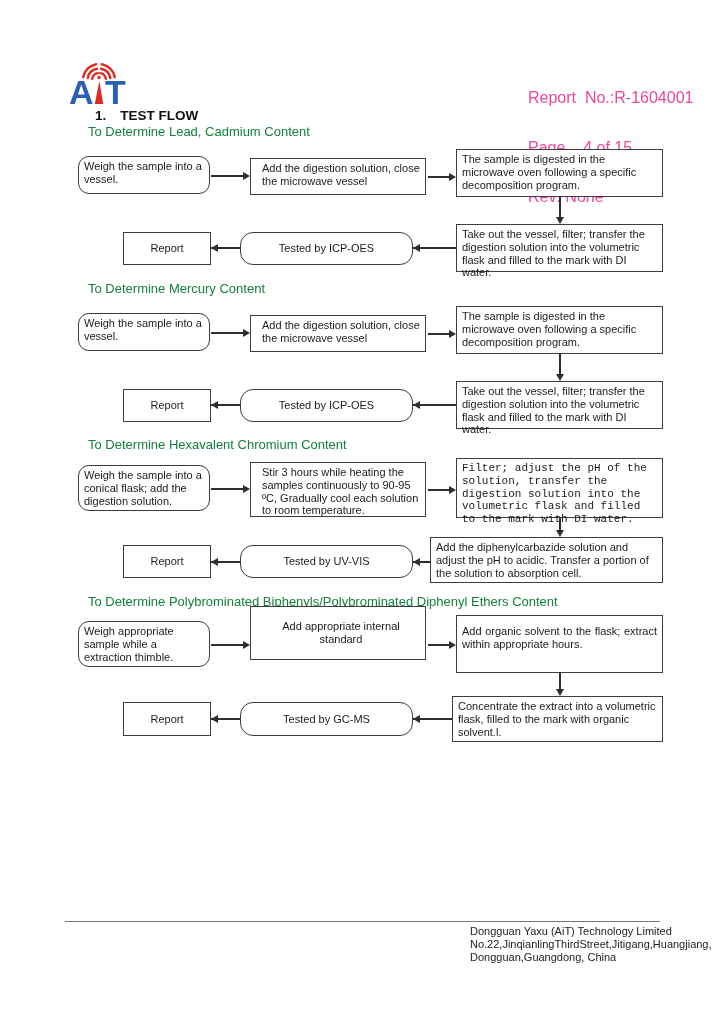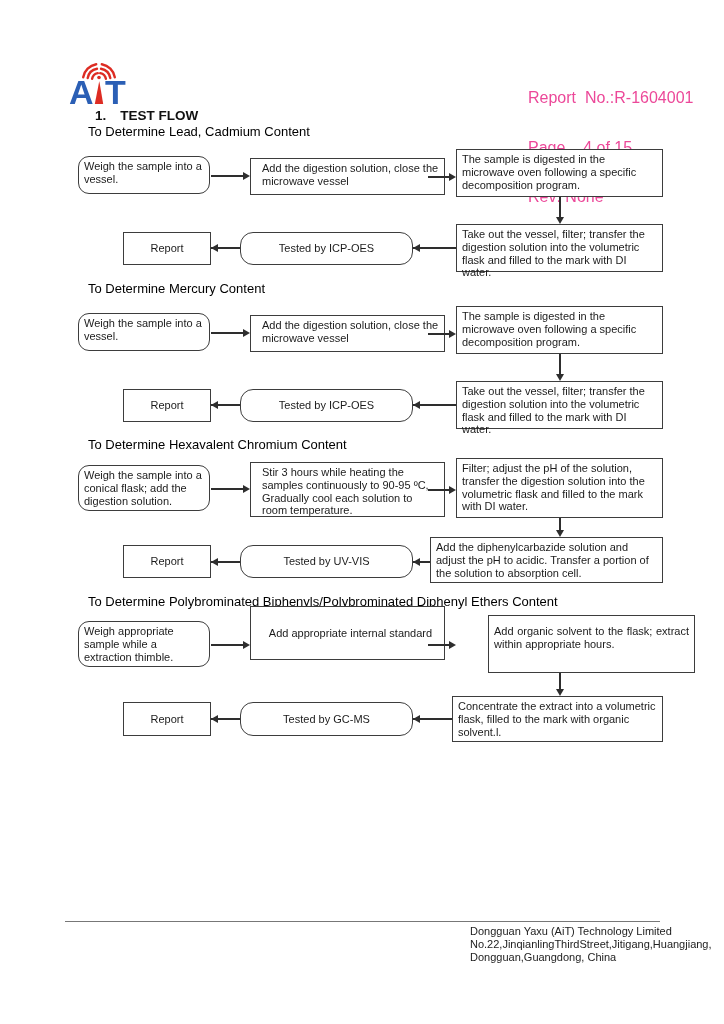--- a/index.html
+++ b/index.html
@@ -7,26 +7,26 @@
     width:724px;height:1024px;position:relative;background:#ffffff;
     font-family:"Liberation Sans",sans-serif;color:#1b1b1b;overflow:hidden;
   }
   .logo{position:absolute;left:68px;top:55px;width:62px;height:50px;}
   .hdr{position:absolute;left:528px;top:57px;font-size:16px;line-height:16.5px;white-space:pre;color:#ec4899;}
   .title{position:absolute;left:95px;top:108px;font-size:13.5px;font-weight:bold;color:#111;}
   .title .ttext{margin-left:14px;}
 
   .sec{position:absolute;left:0;width:724px;height:160px;}
   .s1{top:124px;} .s2{top:281px;} .s3{top:437px;} .s4{top:594px;}
-  .sh{position:absolute;left:88px;top:0;font-size:13px;white-space:nowrap;color:#000000;}
+  .sh{position:absolute;left:88px;top:0;font-size:13px;white-space:nowrap;color:#15803d;}
 
   .fb{position:absolute;border:1.5px solid #3d3d3d;background:#fff;font-size:11px;
       line-height:12.8px;padding:3px 5px;box-sizing:border-box;color:#1b1b1b;}
   .b1{left:78px;width:132px;border-radius:11px;}
-  .b2{left:250px;width:195px;padding-left:11px;}
+  .b2{left:250px;width:176px;padding-left:11px;}
   .b3{left:456px;width:207px;}
   .b4{left:456px;width:207px;}
   .b5{left:240px;width:173px;display:flex;align-items:center;justify-content:center;border-radius:13px;}
   .b6{left:123px;width:88px;display:flex;align-items:center;justify-content:center;}
 
   
   .sec .b1{top:32px;height:38px;}
   .sec .b2{top:34px;height:37px;}
   .sec .b3{top:25px;height:48px;}
   .sec .b4{top:100px;height:48px;}
@@ -34,31 +34,31 @@
   .sec .b6{top:108px;height:33px;}
   .sec .a1{left:211px;top:51px;width:32px;}
   .sec .a2{left:428px;top:52px;width:21px;}
   .sec .av{left:559px;top:73px;height:20px;}
   .sec .a3{left:413px;top:123px;width:43px;}
   .sec .a4{left:211px;top:123px;width:29px;}
 
   
   .s3 .b1{top:28px;height:46px;}
   .s3 .b2{top:25px;height:55px;}
-  .s3 .b3{top:21px;height:60px;}
+  .s3 .b3{top:21px;height:60px;font-family:Liberation Mono, monospace;}
   .s3 .b4{top:100px;height:46px;left:430px;width:233px;}
   .s3 .b5{top:108px;} .s3 .b6{top:108px;}
   .s3 .av{top:81px;height:12px;}
   .s3 .a3{top:124px;width:17px;}
   .s3 .a4{top:124px;}
 
   
   .s4 .b1{top:27px;height:46px;}
   .s4 .b2{top:12px;height:54px;display:flex;align-items:center;justify-content:center;text-align:center;}
-  .s4 .b3{top:21px;height:58px;text-align:justify;padding-top:9px;margin-left:32px;}
+  .s4 .b3{top:21px;height:58px;text-align:justify;padding-top:9px;}
   .s4 .b4{top:102px;height:46px;left:452px;width:211px;}
   .s4 .b5{top:108px;height:34px;} .s4 .b6{top:108px;height:34px;}
   .s4 .a1{top:50px;} .s4 .a2{top:50px;}
   .s4 .av{top:79px;height:16px;}
   .s4 .a3{top:124px;width:39px;}
   .s4 .a4{top:124px;}
 
   
   .ar,.al{position:absolute;height:1.7px;background:#2e2e2e;}
   .ar::after{content:"";position:absolute;right:-7px;top:-3.4px;width:0;height:0;

